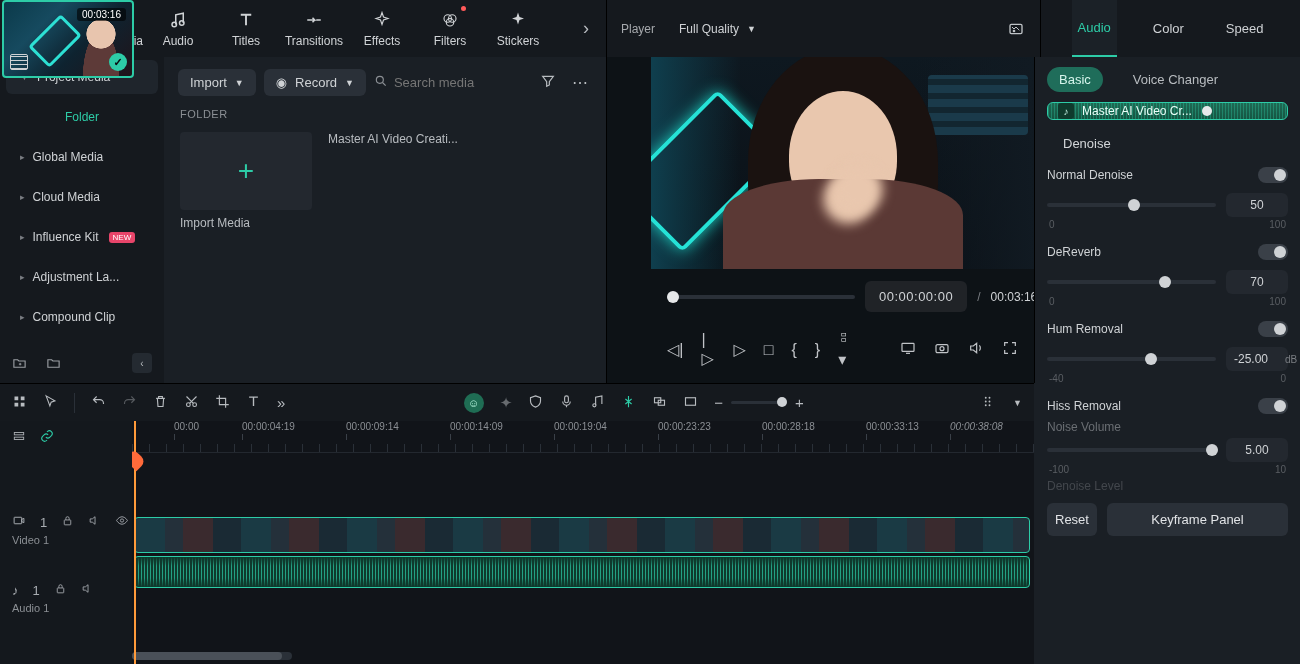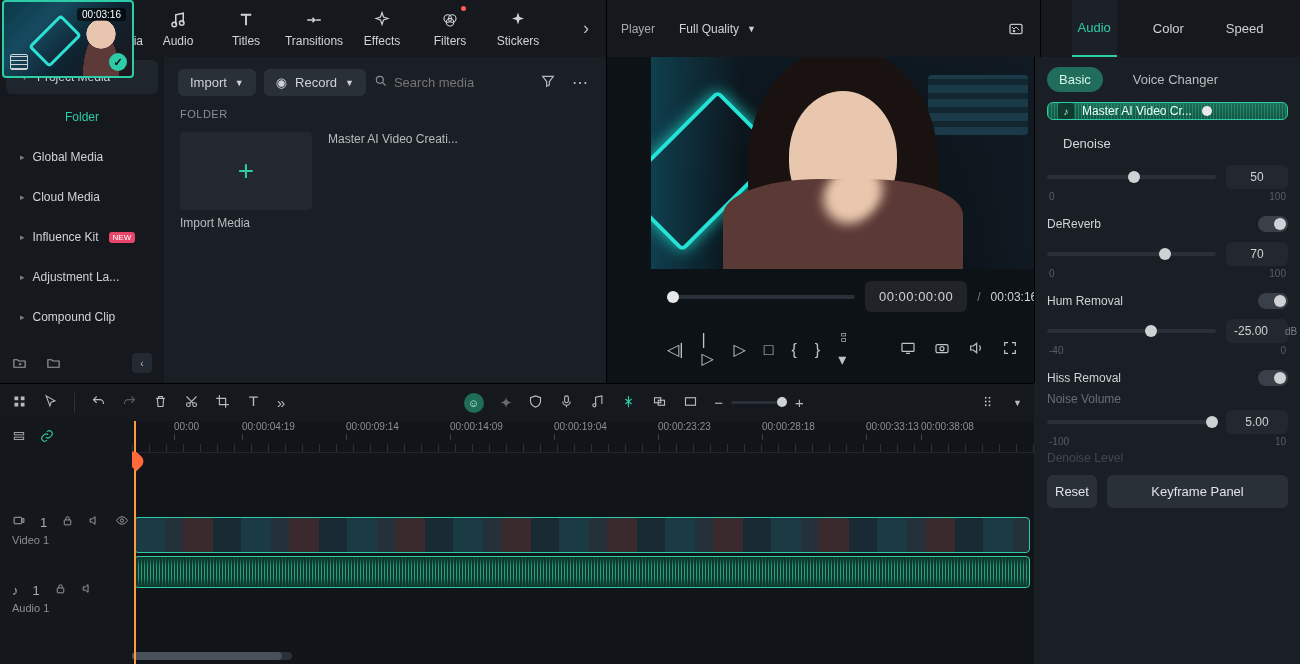--- a/index.html
+++ b/index.html
@@ -409,20 +409,26 @@
       <div class="stab">Voice Changer</div>
     </div>
     <div class="audio-chip">
       <div class="wav"></div>
       <span class="mico">♪</span>
       <span class="lbl">Master AI Video Cr...</span>
       <span class="dot"></span>
     </div>
     <div class="section-title">Denoise</div>
 
+    <div class="row">
+        <span class="label">Normal Denoise</span>
+        <div class="toggle on">
+          <div class="kn"></div>
+        </div>
+      </div>
     <div class="sliderrow">
         <div class="slider">
           <div class="kn" style="left:48%;"></div>
         </div>
         <div class="valbox">50</div>
       </div>
     <div class="minmax">
         <span>0</span>
         <span>100</span>
       </div>
@@ -615,21 +621,21 @@
     <div class="ruler">
       <div class="subticks"></div>
     <div class="tick" style="left: 6px; margin-left: 36px;"><span>00:00</span><div class="mark"></div></div>
             <div class="tick" style="left: 110px;"><span>00:00:04:19</span><div class="mark"></div></div>
             <div class="tick" style="left: 214px;"><span>00:00:09:14</span><div class="mark"></div></div>
             <div class="tick" style="left: 318px;"><span>00:00:14:09</span><div class="mark"></div></div>
             <div class="tick" style="left: 422px;"><span>00:00:19:04</span><div class="mark"></div></div>
             <div class="tick" style="left: 526px;"><span>00:00:23:23</span><div class="mark"></div></div>
             <div class="tick" style="left: 630px;"><span>00:00:28:18</span><div class="mark"></div></div>
             <div class="tick" style="left: 734px;"><span>00:00:33:13</span><div class="mark"></div></div>
-            <div class="tick" style="left: 789px;"><span>00:00:38:08</span><div class="mark"></div></div>
+            <div class="tick" style="left: 818px; font-style: italic;"><span>00:00:38:08</span><div class="mark"></div></div>
           </div>
     <div class="playhead"></div>
     <div class="lane video">
       <div class="clip video">
         
       </div>
     </div>
     <div class="lane wave">
       <div class="clip wave"></div>
     </div>

